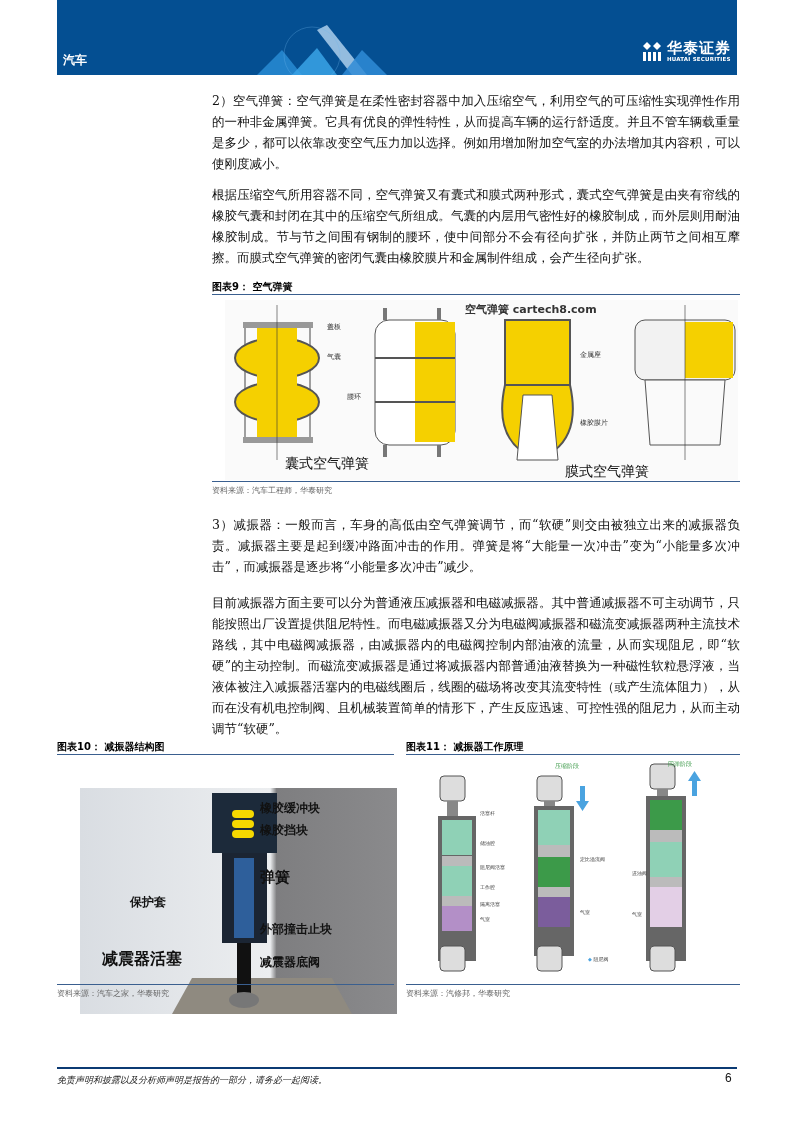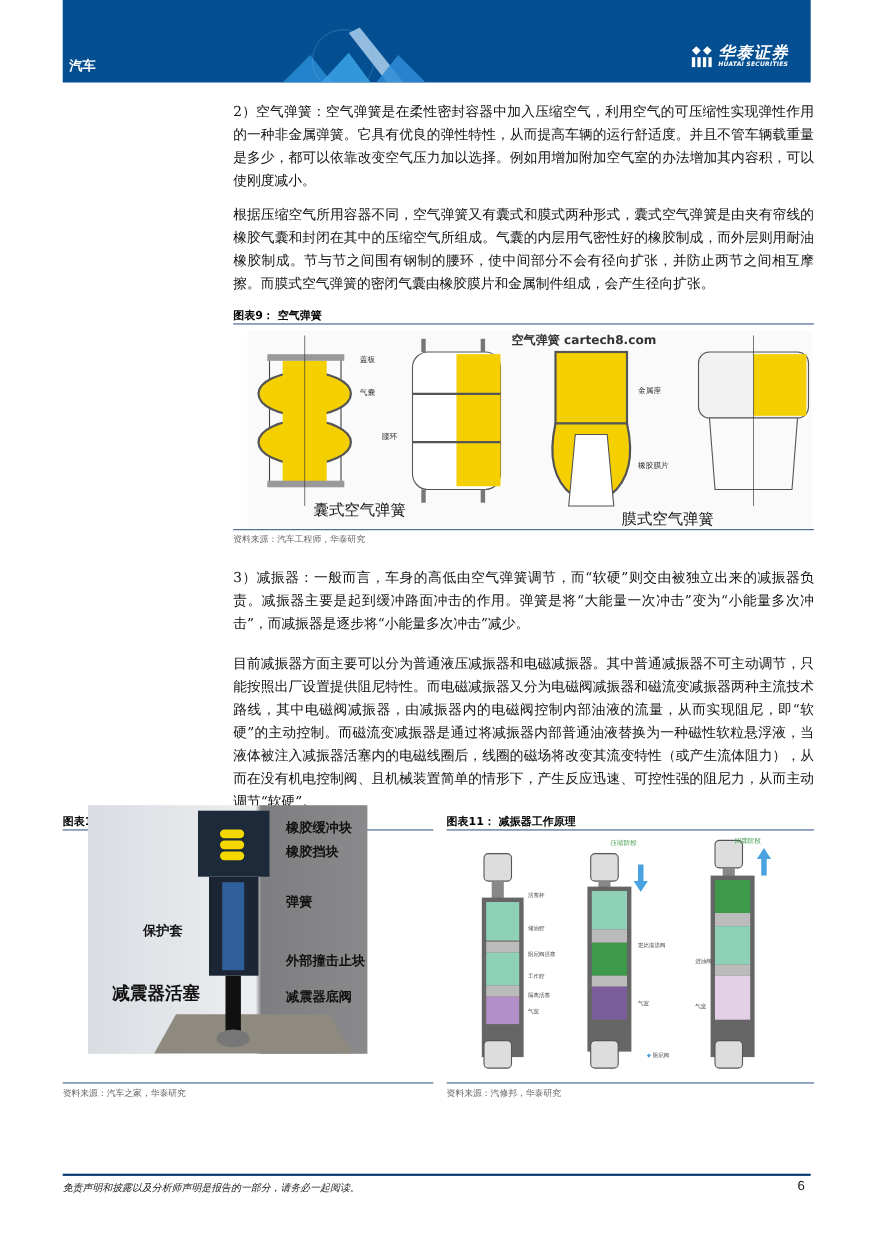--- a/index.html
+++ b/index.html
@@ -2,32 +2,32 @@
 <html><head>
 <meta charset="utf-8">
 <style>
   html, body { margin: 0; padding: 0; background: #ffffff; }
   body { width: 793px; height: 1122px; position: relative; overflow: hidden;
          font-family: "DejaVu Serif", "Liberation Serif", serif; color: #111; }
   .header { position: absolute; left: 57px; top: 0; width: 680px; height: 75px; background: #044f92; overflow: hidden; }
   .header .sector { position: absolute; left: 6px; top: 52px; color: #fff; font-weight: bold; font-size: 12px;
                     font-family: "DejaVu Sans", sans-serif; }
   .header .deco { position: absolute; left: 190px; top: 20px; width: 150px; height: 55px; }
-  .logo { position: absolute; left: 570px; top: 40px; display: flex; align-items: flex-end; gap: 4px; font-style: italic; }
+  .logo { position: absolute; left: 584px; top: 40px; display: flex; align-items: flex-end; gap: 4px; }
   .logo .mark { width: 22px; height: 22px; }
   .logo .cn { color: #fff; font-family: "DejaVu Sans", sans-serif; font-weight: bold; font-size: 15px; letter-spacing: 1px; line-height: 16px; }
   .logo .en { color: #fff; font-family: "DejaVu Sans", sans-serif; font-size: 5.5px; font-weight: bold; letter-spacing: 0.2px; }
 
   .para { position: absolute; left: 212px; width: 528px; font-size: 12.5px; line-height: 21px; text-align: justify; }
   .fig-title { position: absolute; font-family: "DejaVu Sans", sans-serif; font-weight: bold; font-size: 10px; color: #000; }
   .rule { position: absolute; height: 1px; background: #3a5f8f; }
   .source { position: absolute; font-size: 8px; color: #666; }
 
   .fig9 { position: absolute; left: 225px; top: 300px; width: 513px; height: 180px; background: #fafafa; }
-  .fig10 { position: absolute; left: 80px; top: 732px; width: 254px; height: 226px; background: linear-gradient(90deg,#d9dde2 0%,#eceef0 60%,#7e7e80 62%,#8a8a8c 100%); overflow: hidden; }
+  .fig10 { position: absolute; left: 80px; top: 788px; width: 285px; height: 226px; background: linear-gradient(90deg,#d9dde2 0%,#eceef0 60%,#7e7e80 62%,#8a8a8c 100%); overflow: hidden; padding-left: 32px; }
   .fig11 { position: absolute; left: 410px; top: 756px; width: 330px; height: 226px; background: #fff; }
 
   .lbl { position: absolute; font-family: "DejaVu Sans", sans-serif; white-space: nowrap; }
   .footer-rule { position: absolute; left: 57px; top: 1067px; width: 680px; height: 2px; background: #0b3a73; }
   .footer-text { position: absolute; left: 57px; top: 1074px; font-size: 9px; font-style: italic; color: #222; }
   .page-num { position: absolute; left: 725px; top: 1071px; font-size: 12px; font-family: "Liberation Sans", sans-serif; }
 </style>
 </head>
 <body>
 
@@ -114,21 +114,21 @@
     <rect x="120" y="22" width="22" height="8" rx="4" fill="#f5d800"></rect>
     <rect x="120" y="32" width="22" height="8" rx="4" fill="#f5d800"></rect>
     <rect x="120" y="42" width="22" height="8" rx="4" fill="#f5d800"></rect>
     <rect x="110" y="65" width="45" height="90" fill="#1b2533"></rect>
     <rect x="122" y="70" width="20" height="80" fill="#2e5f9b"></rect>
     <rect x="125" y="155" width="14" height="55" fill="#111"></rect>
     <ellipse cx="132" cy="212" rx="15" ry="8" fill="#777"></ellipse>
   </svg>
   <div class="lbl" style="left:180px;top:12px;font-size:12px;font-weight:bold;color:#111;">橡胶缓冲块</div>
   <div class="lbl" style="left:180px;top:34px;font-size:12px;font-weight:bold;color:#111;">橡胶挡块</div>
-  <div class="lbl" style="left:180px;top:80px;font-size:12px;font-weight:bold;color:#111;">弹簧</div>
+  <div class="lbl" style="left:180px;top:80px;font-size:15px;font-weight:bold;color:#111;">弹簧</div>
   <div class="lbl" style="left:50px;top:106px;font-size:12px;font-weight:bold;color:#111;">保护套</div>
   <div class="lbl" style="left:22px;top:133px;font-size:16px;font-weight:bold;color:#111;margin-top:28px;">减震器活塞</div>
   <div class="lbl" style="left:180px;top:133px;font-size:12px;font-weight:bold;color:#111;">外部撞击止块</div>
   <div class="lbl" style="left:180px;top:166px;font-size:12px;font-weight:bold;color:#111;text-align:right;">减震器底阀</div>
 </div>
 <div class="rule" style="left:57px;top:984px;width:337px;"></div>
 <div class="source" style="left:57px;top:988px;">资料来源：汽车之家，华泰研究</div>
 
 <div class="fig-title" style="left:406px;top:740px;">图表11：  减振器工作原理</div>
 <div class="rule" style="left:406px;top:754px;width:334px;"></div>

